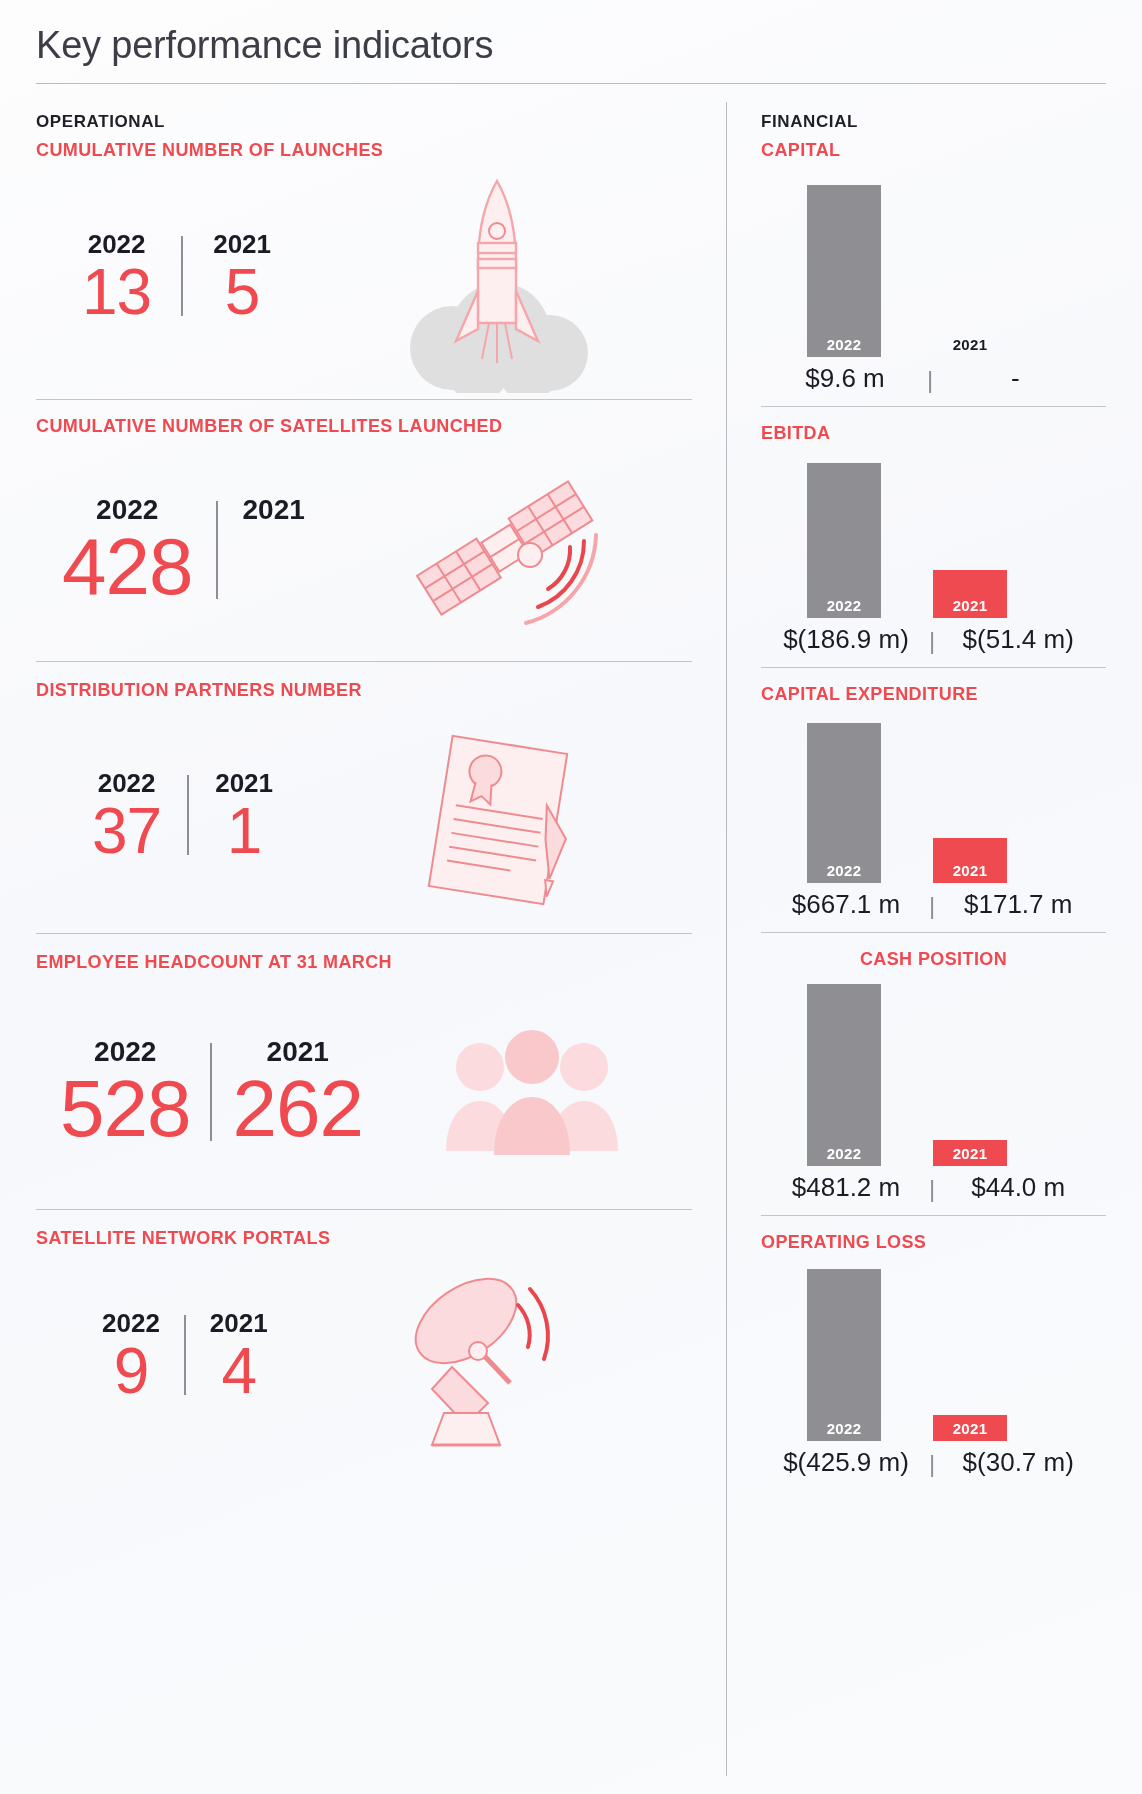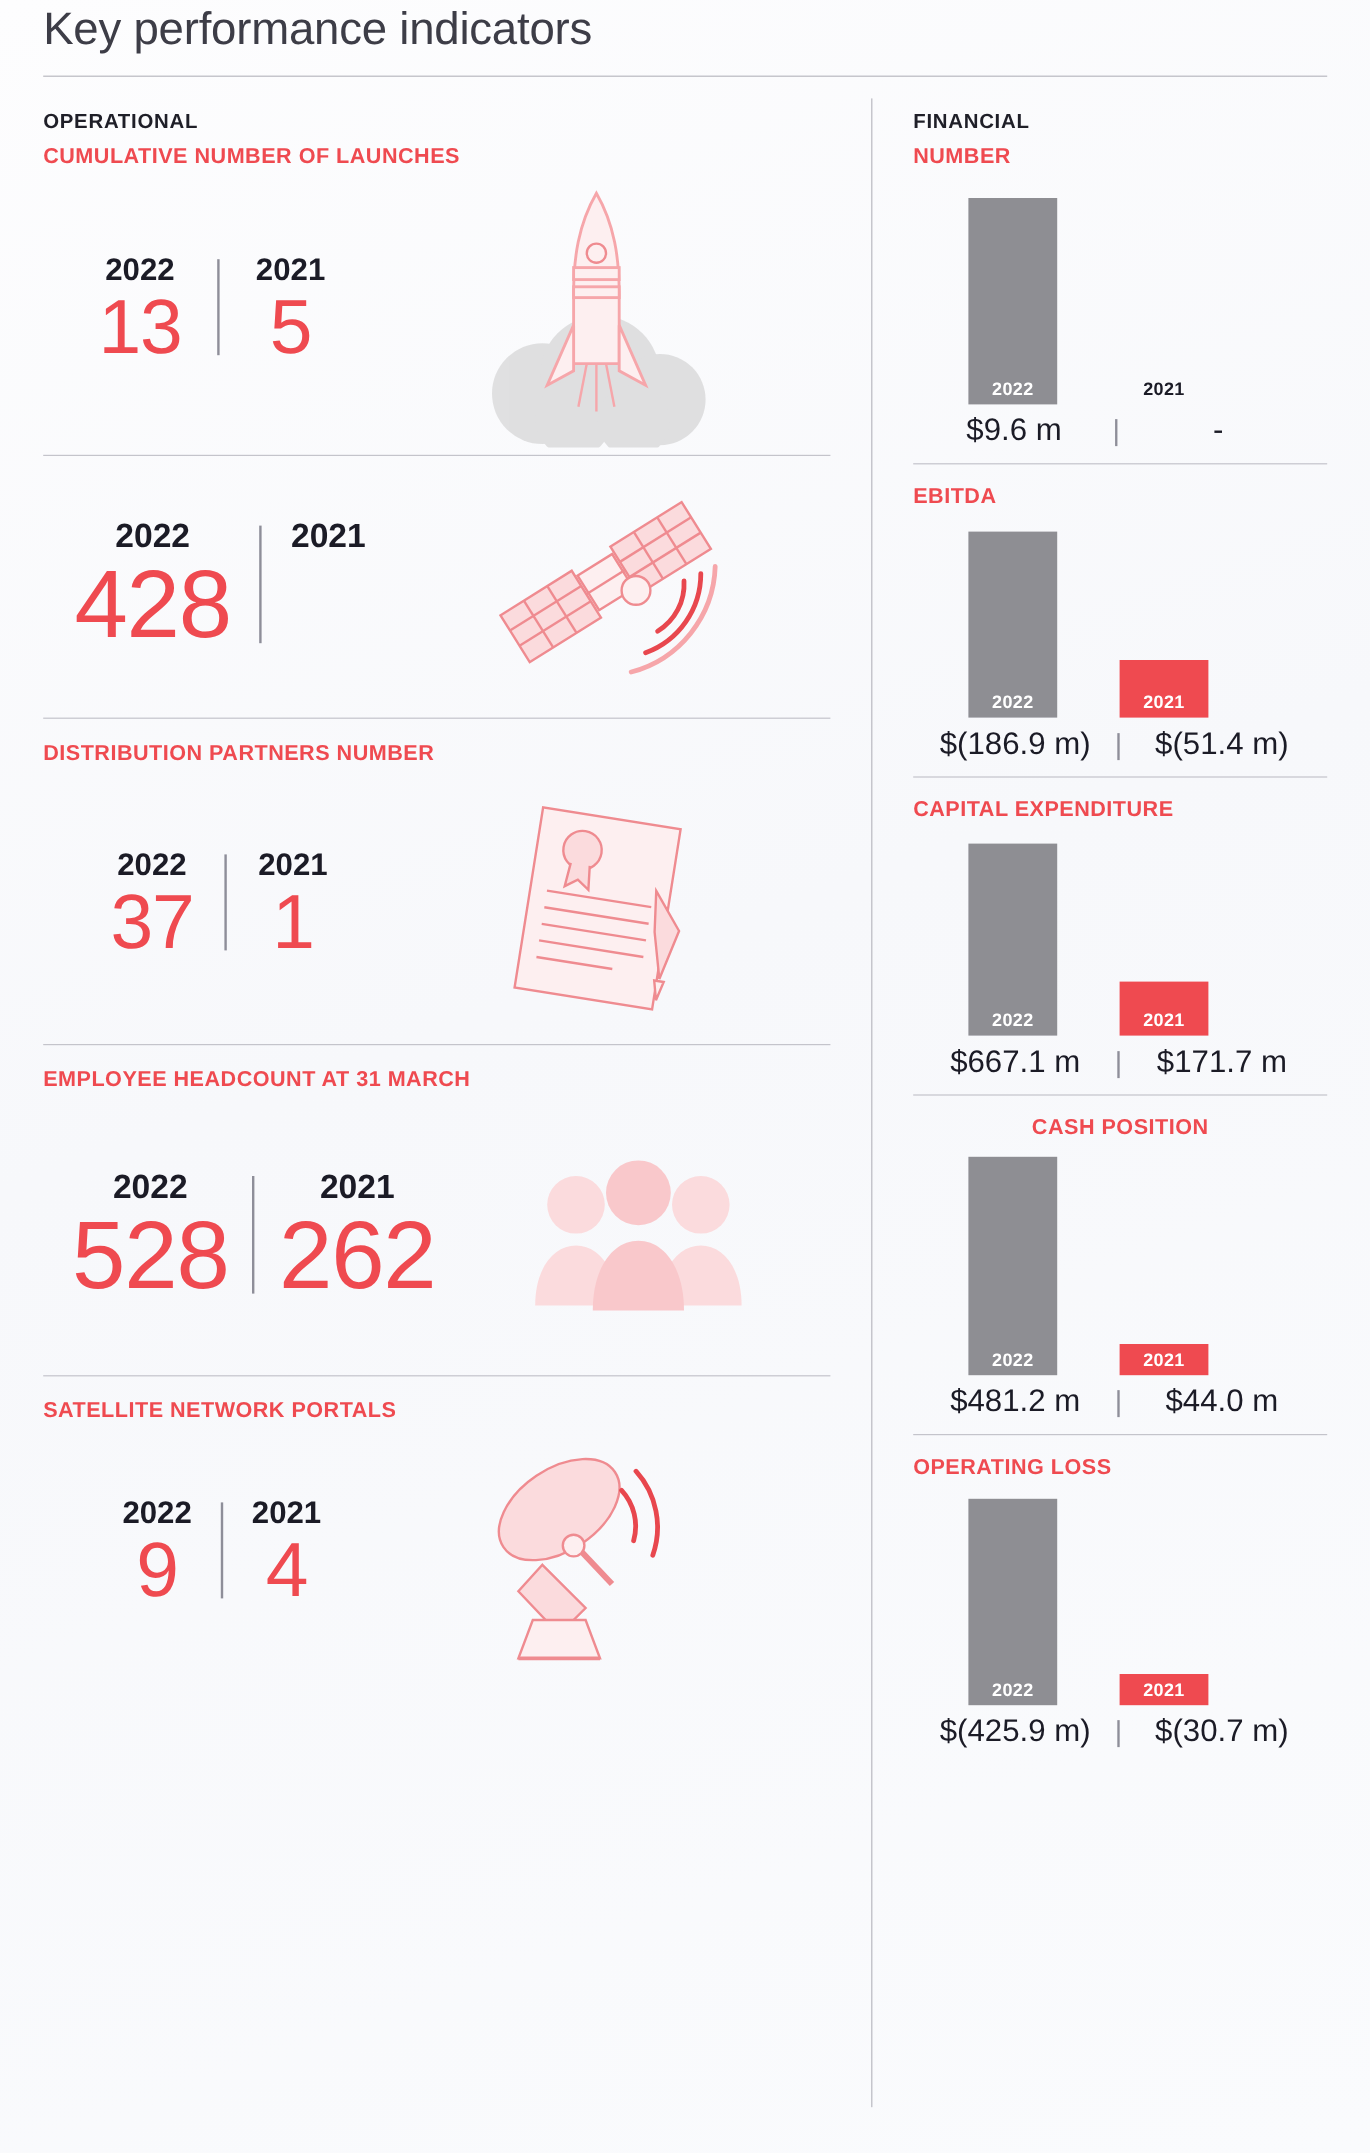--- a/index.html
+++ b/index.html
@@ -12,21 +12,21 @@
     overflow: hidden;
   }
   .page {
     position: relative;
     width: 1142px; height: 1794px;
     padding: 0 36px;
     background: linear-gradient(160deg, #fdfdfe 0%, #f7f8fb 45%, #fafbfd 100%);
   }
   
   .title-wrap {
-    padding-top: 4px;
+    padding-top: 24px;
     padding-bottom: 10px;
   }
   .page-title {
     font-size: 38px;
     font-weight: 400;
     letter-spacing: -0.2px;
     color: #3d3d47;
     margin: 0 0 16px 0;
   }
   .title-rule {
@@ -226,20 +226,21 @@
                 <line x1="123" y1="150" x2="130" y2="186"></line>
               </g>
               <circle cx="115" cy="58" r="8" fill="#fdeff0" stroke="#ef8b90" stroke-width="2"></circle>
             </svg>
           </div>
         </div>
         <div class="sep"></div>
       </div>
 
       <div class="op-block">
+        <div class="kpi-label" style="margin-top:16px;">CUMULATIVE NUMBER OF SATELLITES LAUNCHED</div>
         <div class="op-body" style="height:218px;">
           <div class="op-figs">
             <div class="fig big" style="padding-left:26px;padding-right:24px;">
               <div class="yr">2022</div>
               <div class="val">428</div>
             </div>
             <div class="vline"></div>
             <div class="fig big" style="padding-left:24px;padding-right:14px;">
               <div class="yr">2021</div>
             </div>
@@ -379,21 +380,21 @@
         </div>
       </div>
     </div>
 
     <div class="col-divider"></div>
 
     <div class="col-right">
       <div class="col-head">FINANCIAL</div>
 
       <div class="fin-block revenue">
-        <div class="kpi-label">NUMBER</div>
+        <div class="kpi-label">CAPITAL</div>
         <div class="bars" style="height:190px;">
           <div class="bar-col">
             <div class="bar grey" style="height:172px;">
                 <span>2022</span>
               </div>
           </div>
           <div class="bar-col">
             <div class="bar none" style="height:26px;">
                 <span>2021</span>
               </div>

